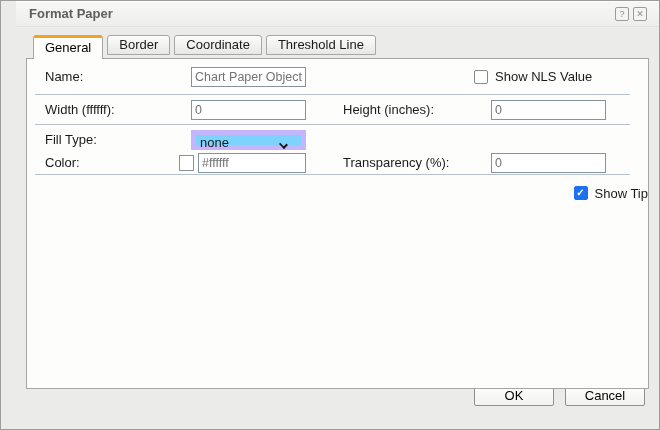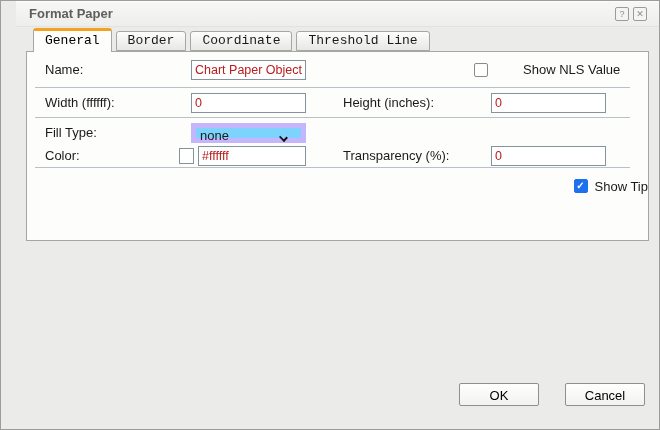--- a/index.html
+++ b/index.html
@@ -20,50 +20,50 @@
     border-bottom:1px solid #e2e2e0;
   }
   .title { font-weight:bold; color:#5e5e5e; }
   .win-buttons { display:flex; gap:4px; }
   .win-btn {
     width:14px; height:14px; border:1px solid #9b9b9b; border-radius:2px;
     color:#8f8f8f; font-size:9px; line-height:12px; text-align:center;
     background:#f4f4f2; cursor:default;
   }
   
-  .tabstrip { display:flex; align-items:flex-end; margin:1px 10px 0 17px; position:relative; z-index:2;font-family:Liberation Mono, monospace; }
+  .tabstrip { display:flex; margin:8px 10px 0 17px; position:relative; z-index:2; }
   .tab {
     height:20px; line-height:18px; padding:0 11px; margin-right:4px;
     border:1px solid #a6a6a4; border-radius:3px 3px 0 0;
     background:linear-gradient(#fdfdfc,#e7e7e5);
     color:#1a1a1a; white-space:nowrap; cursor:default;
   }
   .tab.active {
     height:24px; line-height:20px;
     border-top:3px solid #f3a21f; border-bottom:none;
     background:#fdfdfc; margin-bottom:-1px; padding-bottom:1px; color:#000;
   }
   
   .panel {
     position:relative; z-index:1; margin:0 10px;
-    height:190px; background:#fdfdfc; border:1px solid #a6a6a4;
+    height:331px; background:#fdfdfc; border:1px solid #a6a6a4;
   }
   .frow { display:flex; align-items:center; padding-left:18px; }
   .row-name { height:35px; }
   .row-wh { height:29px; }
   .row-fill { height:26px; padding-top:3px; }
   .row-color { height:23px; }
   .row-tip { height:30px; padding-top:6px;justify-content:flex-end; }
   .sep { border-top:1px solid #b7c1c9; margin:0 18px 0 8px; height:0; }
   .lbl1 { width:146px; }
   .lbl2 { width:148px; margin-left:37px; }
   .lbl-color { width:134px; }
   input.txt {
     width:115px; height:20px; border:1px solid #85939b; background:#fff;
-    font-family:"Liberation Sans", sans-serif; font-size:12.5px; color:#b91c1c;
+    font-family:"Liberation Sans", sans-serif; font-size:12.5px; color:#737373;
     padding:1px 3px; border-radius:0;
   }
   input.txt-hex { width:108px; }
   .swatch { width:15px; height:16px; border:1px solid #85939b; background:#ffffff; margin-right:4px; }
   .select {
     width:115px; height:20px; border:5px solid #c4b5fd; background:#7dd3fc;
     display:flex; align-items:flex-start; padding:0 4px; position:relative; cursor:default;
   }
   .chevron {
     position:absolute; right:14px; top:6px; width:7px; height:7px;
@@ -71,23 +71,23 @@
     transform:rotate(45deg) scale(1,0.8); transform-origin:center;
   }
   .checkbox {
     width:14px; height:14px; border:1px solid #8a8a8a; border-radius:2px;
     background:#fff; margin-right:7px; flex:0 0 auto;
     display:flex; align-items:center; justify-content:center;
     font-size:10px; color:#fff; cursor:default;
   }
   .checkbox.checked { background:#1d70ee; border-color:#1d70ee; }
   .checkbox.checked::after { content:"✓"; font-weight:bold; line-height:1; }
-  .nls-group { display:flex; align-items:center; margin-left:168px;gap:28px; }
+  .nls-group { display:flex; align-items:center; margin-left:168px; }
   
-  .footer { position:absolute; top:382px; right:14px; display:flex; gap:26px;border-radius:11px; }
+  .footer { position:absolute; top:382px; right:14px; display:flex; gap:11px;border-radius:11px; }
   .btn {
     width:80px; height:23px; border:1px solid #8f8f8f; border-radius:2px;
     background:linear-gradient(#ffffff,#f2f2f0); color:#000;
     font-family:"Liberation Sans", sans-serif; font-size:13px;
     text-align:center; line-height:21px; cursor:default;
   }
 </style>
 </head>
 <body>
 

